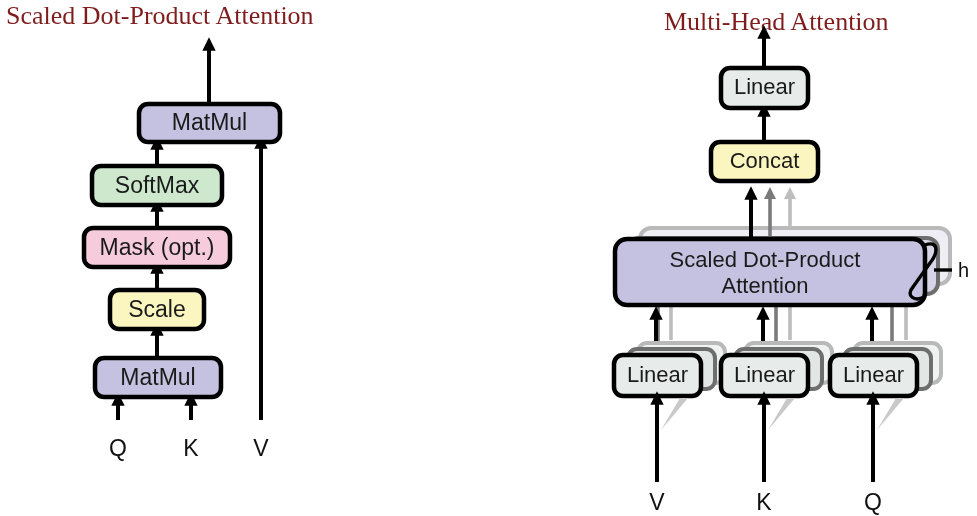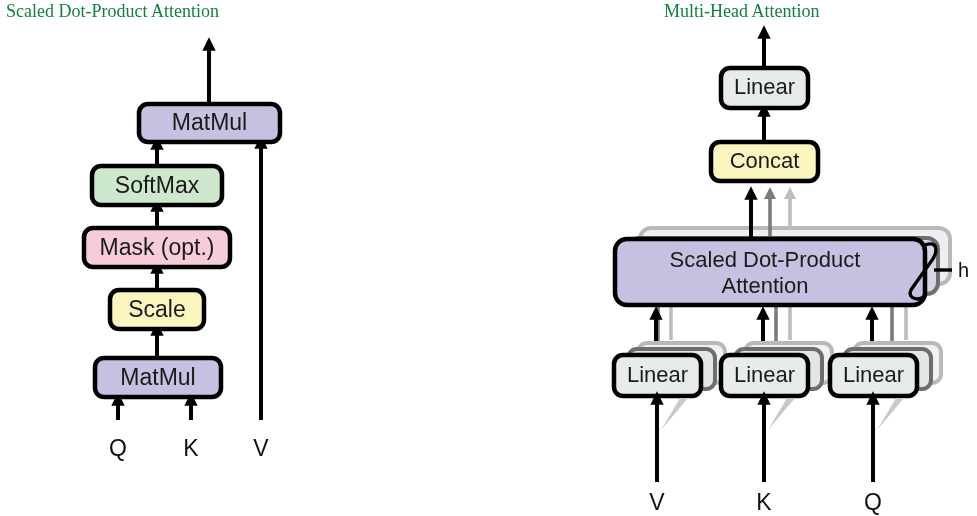--- a/index.html
+++ b/index.html
@@ -10,22 +10,22 @@
   body {
     width: 977px;
     height: 516px;
     position: relative;
     overflow: hidden;
     font-family: "Liberation Sans", sans-serif;
   }
   .panel-title {
     position: absolute;
     font-family: "Liberation Serif", serif;
-    font-size: 18px;
-    color: #15803d;
+    font-size: 26px;
+    color: #7f1d1d;
     white-space: nowrap;
   }
 
   svg.diagram {
     position: absolute;
     left: 0;
     top: 0;
     width: 977px;
     height: 516px;
   }
@@ -61,21 +61,21 @@
   }
   .edge.ghost1 { stroke: #7a7a7a; stroke-width: 3.6; }
   .edge.ghost2 { stroke: #bdbdbd; stroke-width: 3.6; }
   .thinline { stroke:#000; stroke-width:3.4; fill:none; }
 </style>
 </head>
 <body>
 
 <div class="panel-title" style="left: 6px; top: 1px;">Scaled Dot-Product Attention</div>
 
-<div class="panel-title" style="left: 664px; top: 1px;">Multi-Head Attention</div>
+<div class="panel-title" style="left: 664px; top: 7px;">Multi-Head Attention</div>
 
 <svg class="diagram" viewBox="0 0 977 516">
   <defs>
     <marker id="arrowBlack" viewBox="0 0 12 12" refX="6" refY="6" markerWidth="4.0" markerHeight="4.0" orient="auto-start-reverse">
       <path d="M 1 1 L 11 6 L 1 11 z" fill="#000000"></path>
     </marker>
     <marker id="arrowG1" viewBox="0 0 12 12" refX="6" refY="6" markerWidth="4.0" markerHeight="4.0" orient="auto-start-reverse">
       <path d="M 1 1 L 11 6 L 1 11 z" fill="#7a7a7a"></path>
     </marker>
     <marker id="arrowG2" viewBox="0 0 12 12" refX="6" refY="6" markerWidth="4.0" markerHeight="4.0" orient="auto-start-reverse">

